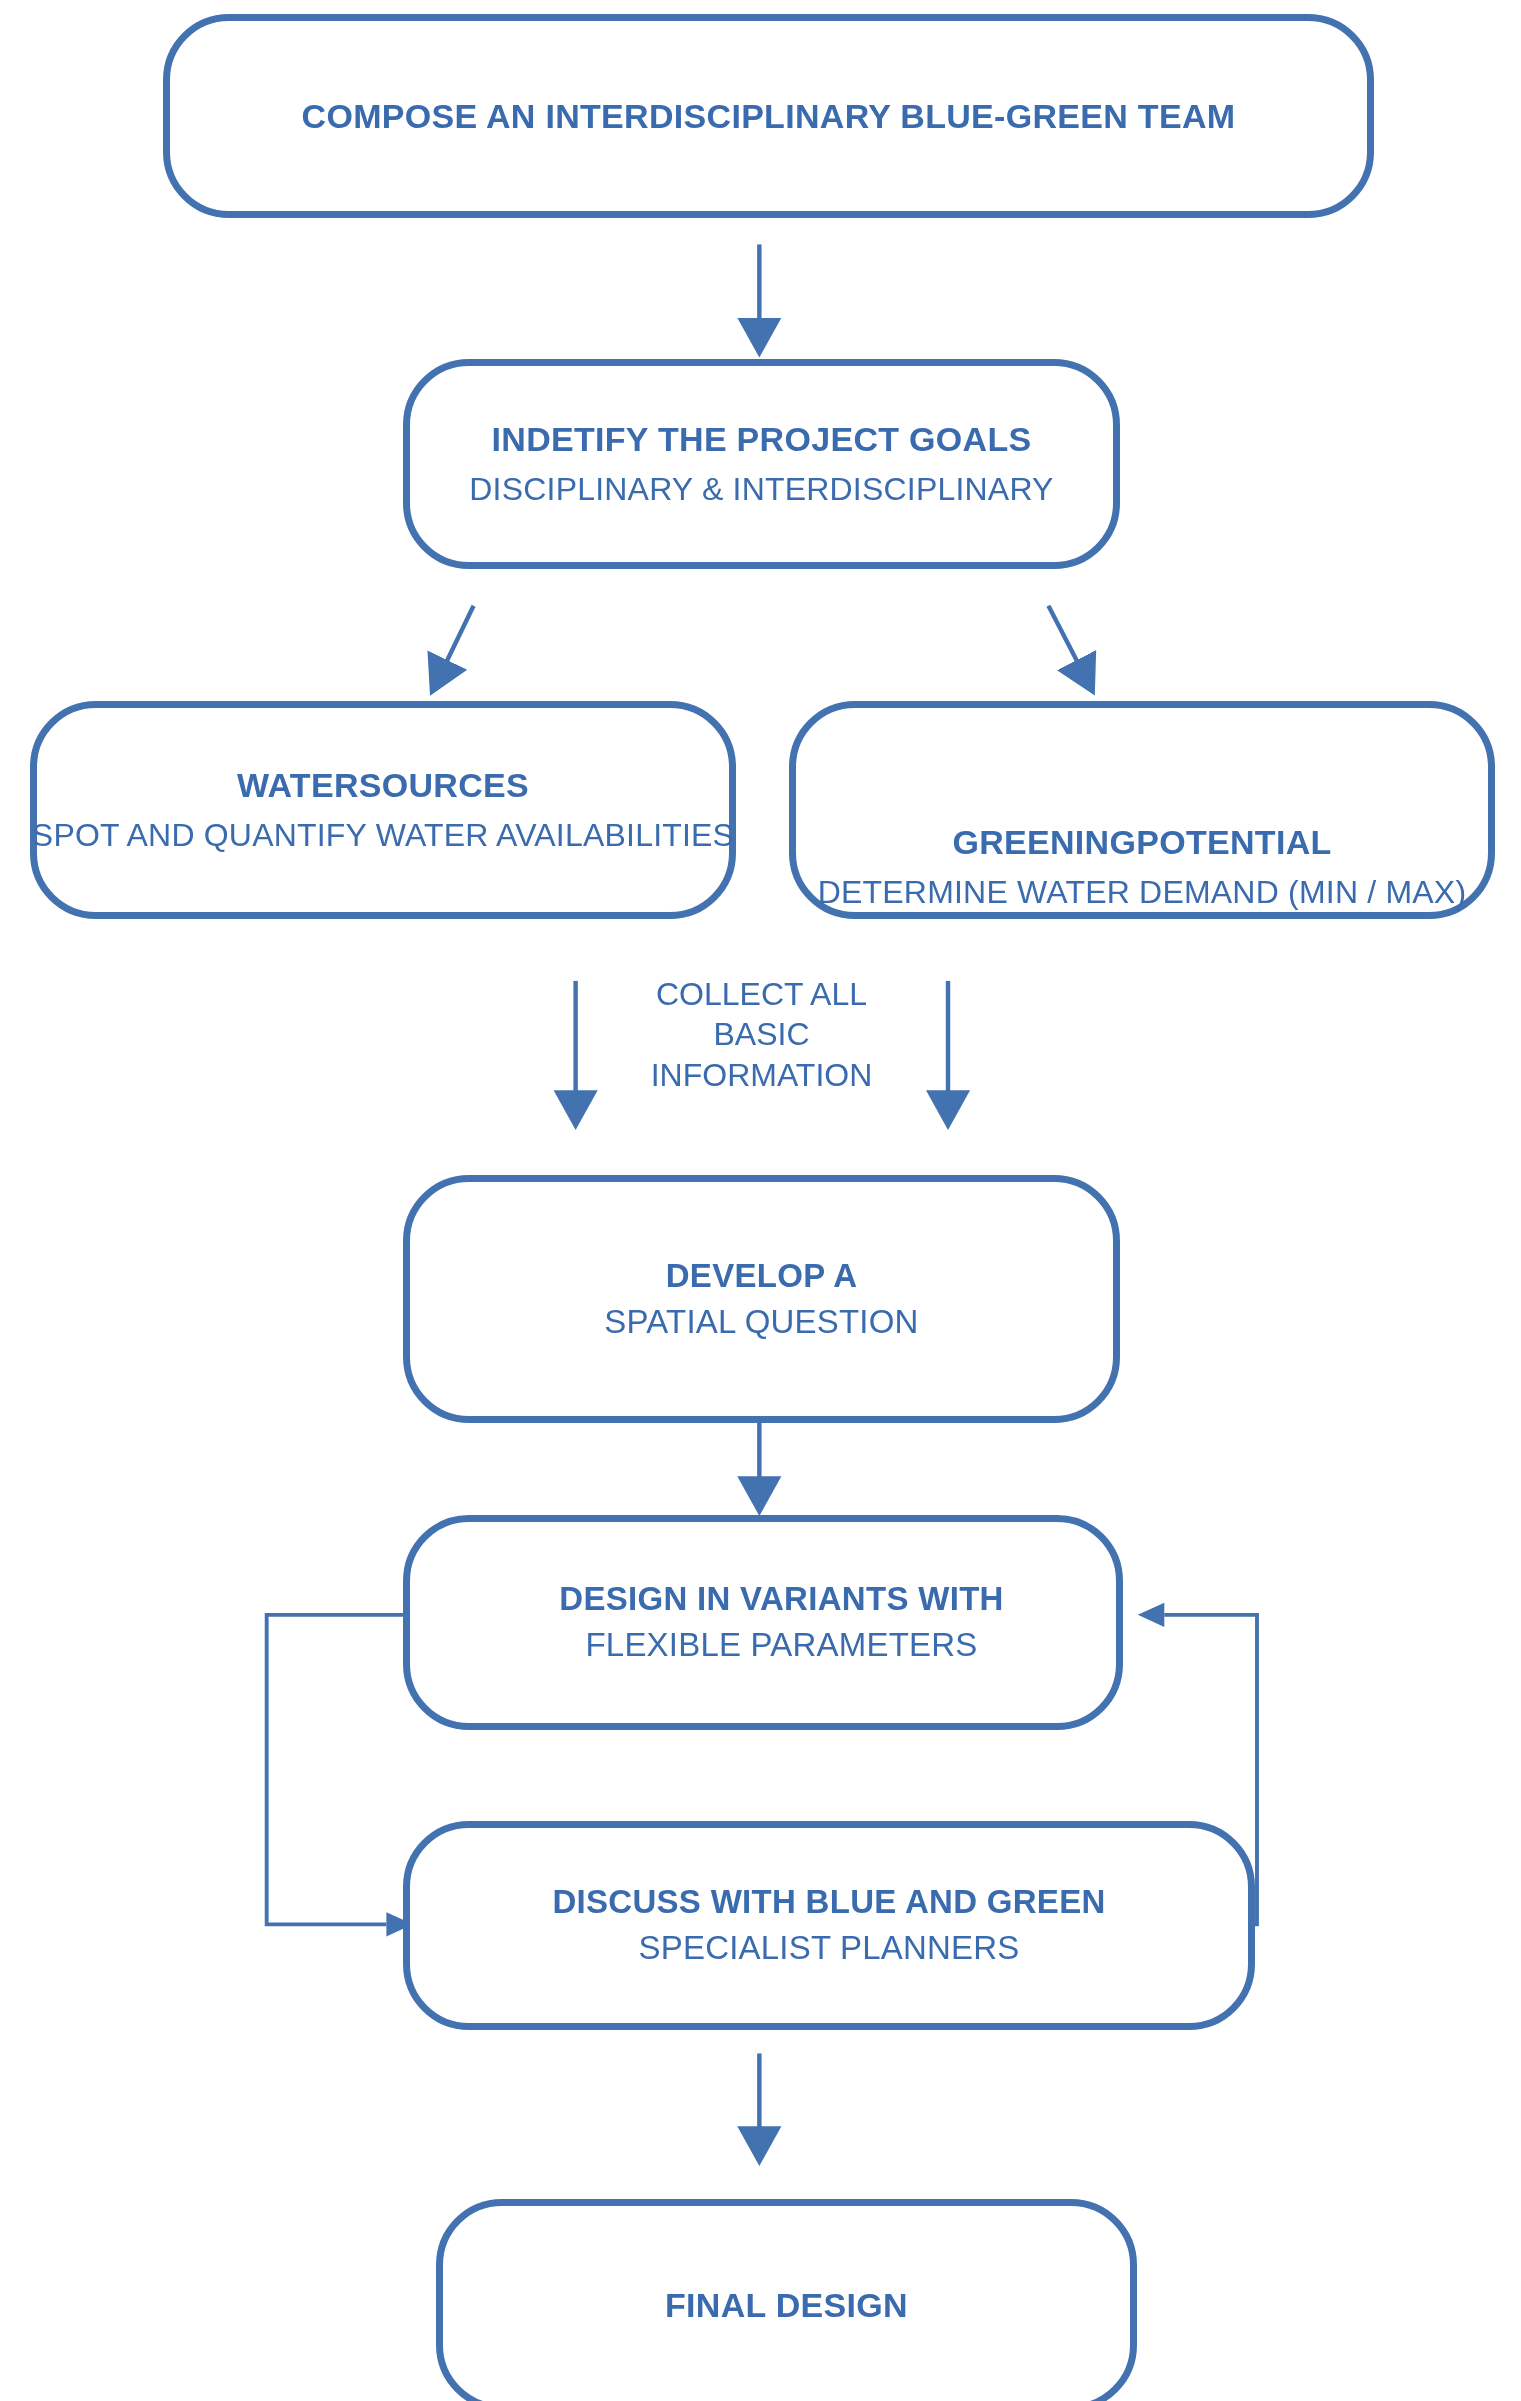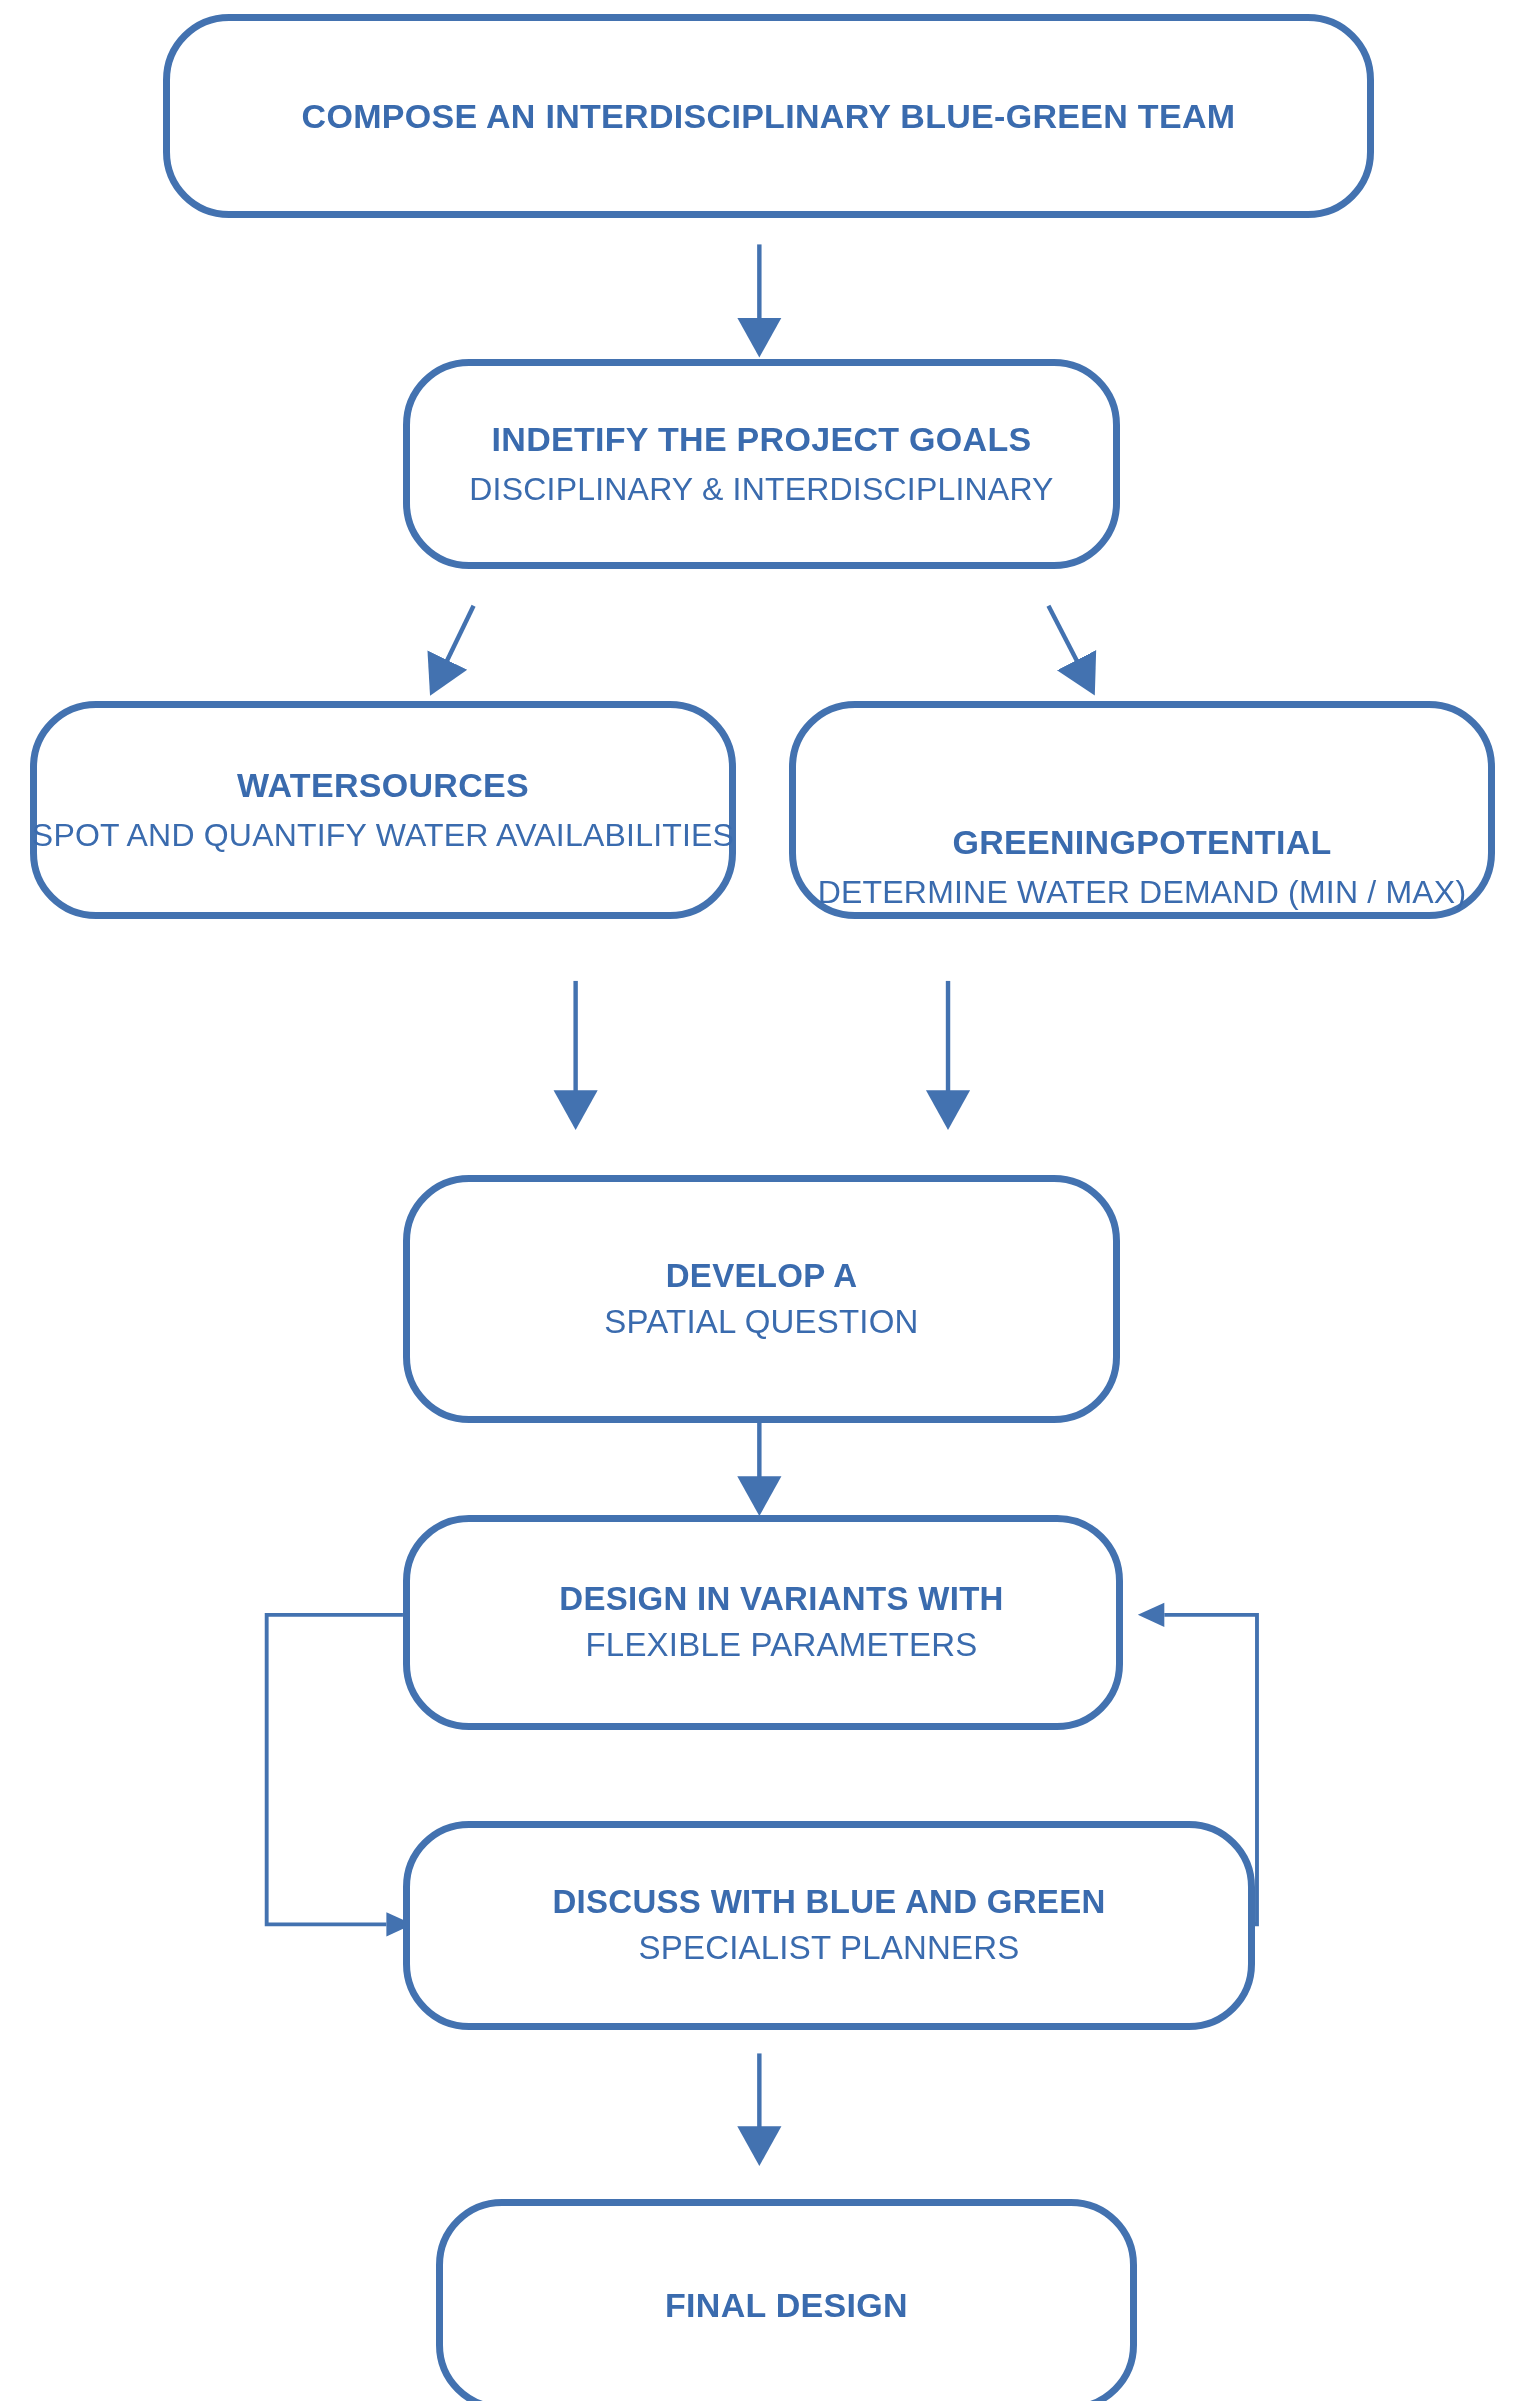--- a/index.html
+++ b/index.html
@@ -114,20 +114,25 @@
   <div class="node" style="left:30px;top:701px;width:706px;height:218px;">
     <div class="line1">WATERSOURCES</div>
     <div class="line2">SPOT AND QUANTIFY WATER AVAILABILITIES</div>
   </div>
 
   <div class="node" style="left:789px;top:701px;width:706px;height:218px;justify-content:flex-end;">
     <div class="line1">GREENINGPOTENTIAL</div>
     <div class="line2">DETERMINE WATER DEMAND (MIN / MAX)</div>
   </div>
 
+  <div class="looplabel" style="left:640px;top:974px;width:243px;">
+    <div>COLLECT ALL</div>
+    <div>BASIC</div>
+    <div>INFORMATION</div>
+  </div>
 
   <div class="node twoline-tight" style="left:403px;top:1175px;width:717px;height:248px;">
     <div class="line1">DEVELOP A</div>
     <div class="line2">SPATIAL QUESTION</div>
   </div>
 
   <div class="node twoline-tight" style="left:403px;top:1515px;width:720px;height:215px;padding-left:37px;">
     <div class="line1">DESIGN IN VARIANTS WITH</div>
     <div class="line2">FLEXIBLE PARAMETERS</div>
   </div>

